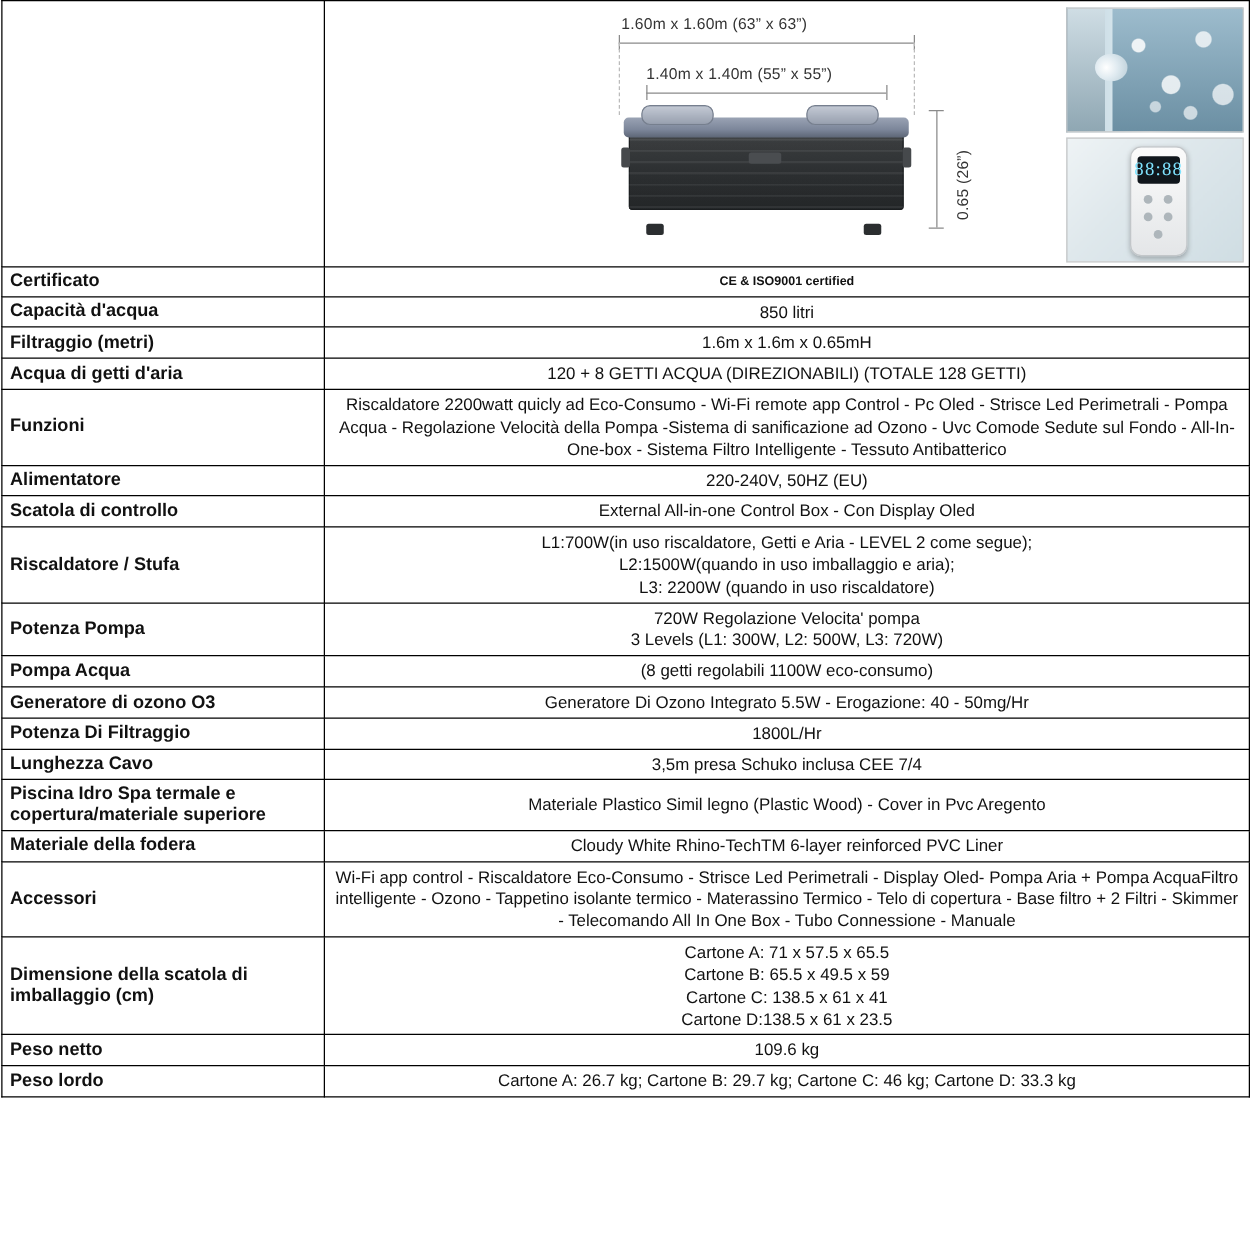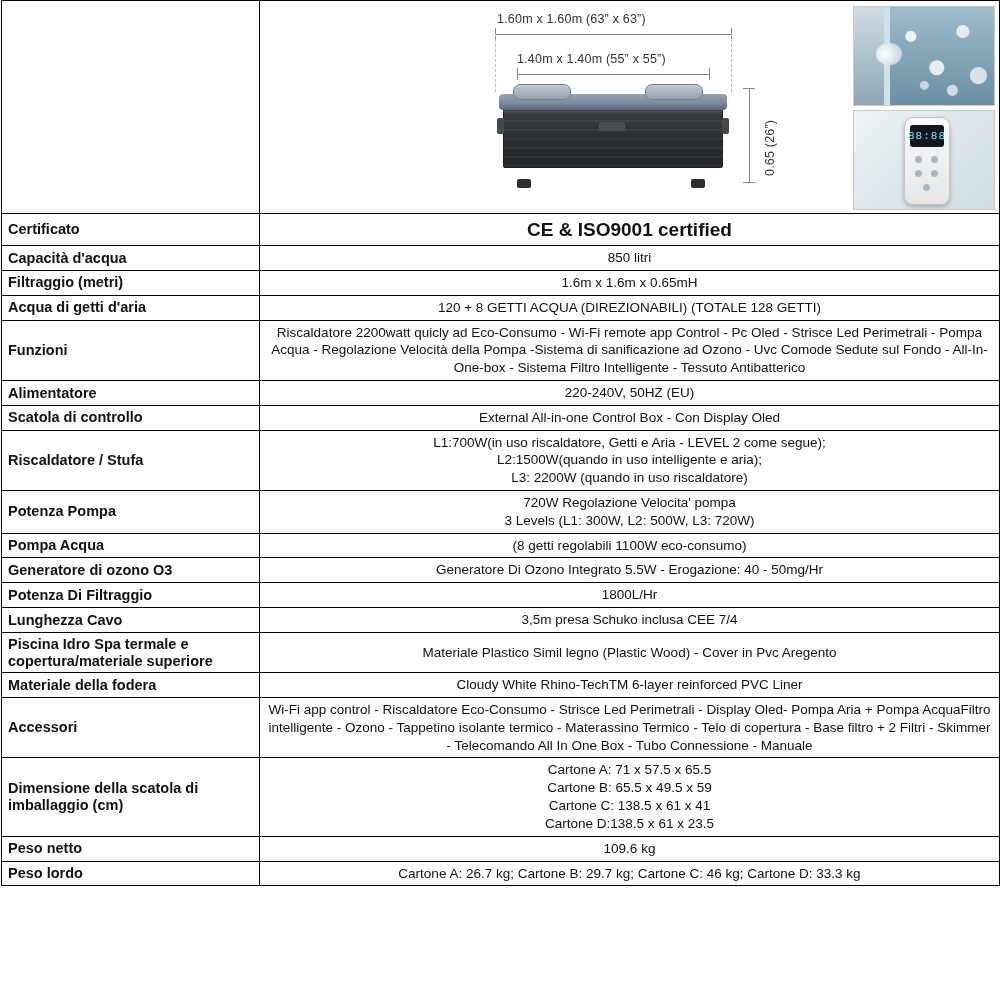--- a/index.html
+++ b/index.html
@@ -33,21 +33,21 @@
     line-height:1.15;
     text-align:left;
     padding-left:8px;
   }
   td.value{
     text-align:center;
     font-size:13.5px;
     line-height:1.32;
     color:#111;
   }
-  td.value.bold{font-weight:bold;font-size:19px;}
+  td.value.bold{font-weight:bold;font-size:10px;}
   
   .hero-cell{padding:0;height:208px;}
   .hero{
     position:relative;
     width:100%;height:206px;
     display:flex;
     align-items:flex-start;
     justify-content:flex-end;
     gap:0px;
   }
@@ -172,22 +172,22 @@
   .remote-body{
     position:absolute;left:50px;top:6px;width:44px;height:86px;
     background:linear-gradient(180deg,#fbfbfb,#e4e6e8);
     border-radius:9px;
     border:1px solid #c2c6c9;
     box-shadow:0 2px 4px rgba(0,0,0,.25);
   }
   .remote-screen{
     position:absolute;left:5px;top:7px;width:34px;height:22px;
     background:#10161c;border-radius:3px;
-    color:#7fe3ff;font-size:11px;
-    font-family:Liberation Mono, monospace;
+    color:#7fe3ff;font-size:15px;
+    font-family:Liberation Serif, serif;
     display:flex;align-items:center;justify-content:center;
     letter-spacing:1px;
   }
   .remote-dot{
     position:absolute;width:7px;height:7px;border-radius:50%;
     background:#aeb6bb;
   }
   
   td.blank{border:1px solid #000;}
 </style>
@@ -300,21 +300,21 @@
         <tr>
           <td class="label">Scatola di controllo</td>
           <td class="value">
             <div>External All-in-one Control Box - Con Display Oled</div>
           </td>
         </tr>
         <tr>
           <td class="label">Riscaldatore / Stufa</td>
           <td class="value">
             <div>L1:700W(in uso riscaldatore, Getti e Aria - LEVEL 2 come segue);</div>
-            <div>L2:1500W(quando in uso intelligente e aria);</div>
+            <div>L2:1500W(quando in uso imballaggio e aria);</div>
             <div>L3: 2200W (quando in uso riscaldatore)</div>
           </td>
         </tr>
         <tr>
           <td class="label">Potenza Pompa</td>
           <td class="value">
             <div>720W  Regolazione Velocita' pompa</div>
             <div>3 Levels (L1: 300W, L2: 500W, L3: 720W)</div>
           </td>
         </tr>

